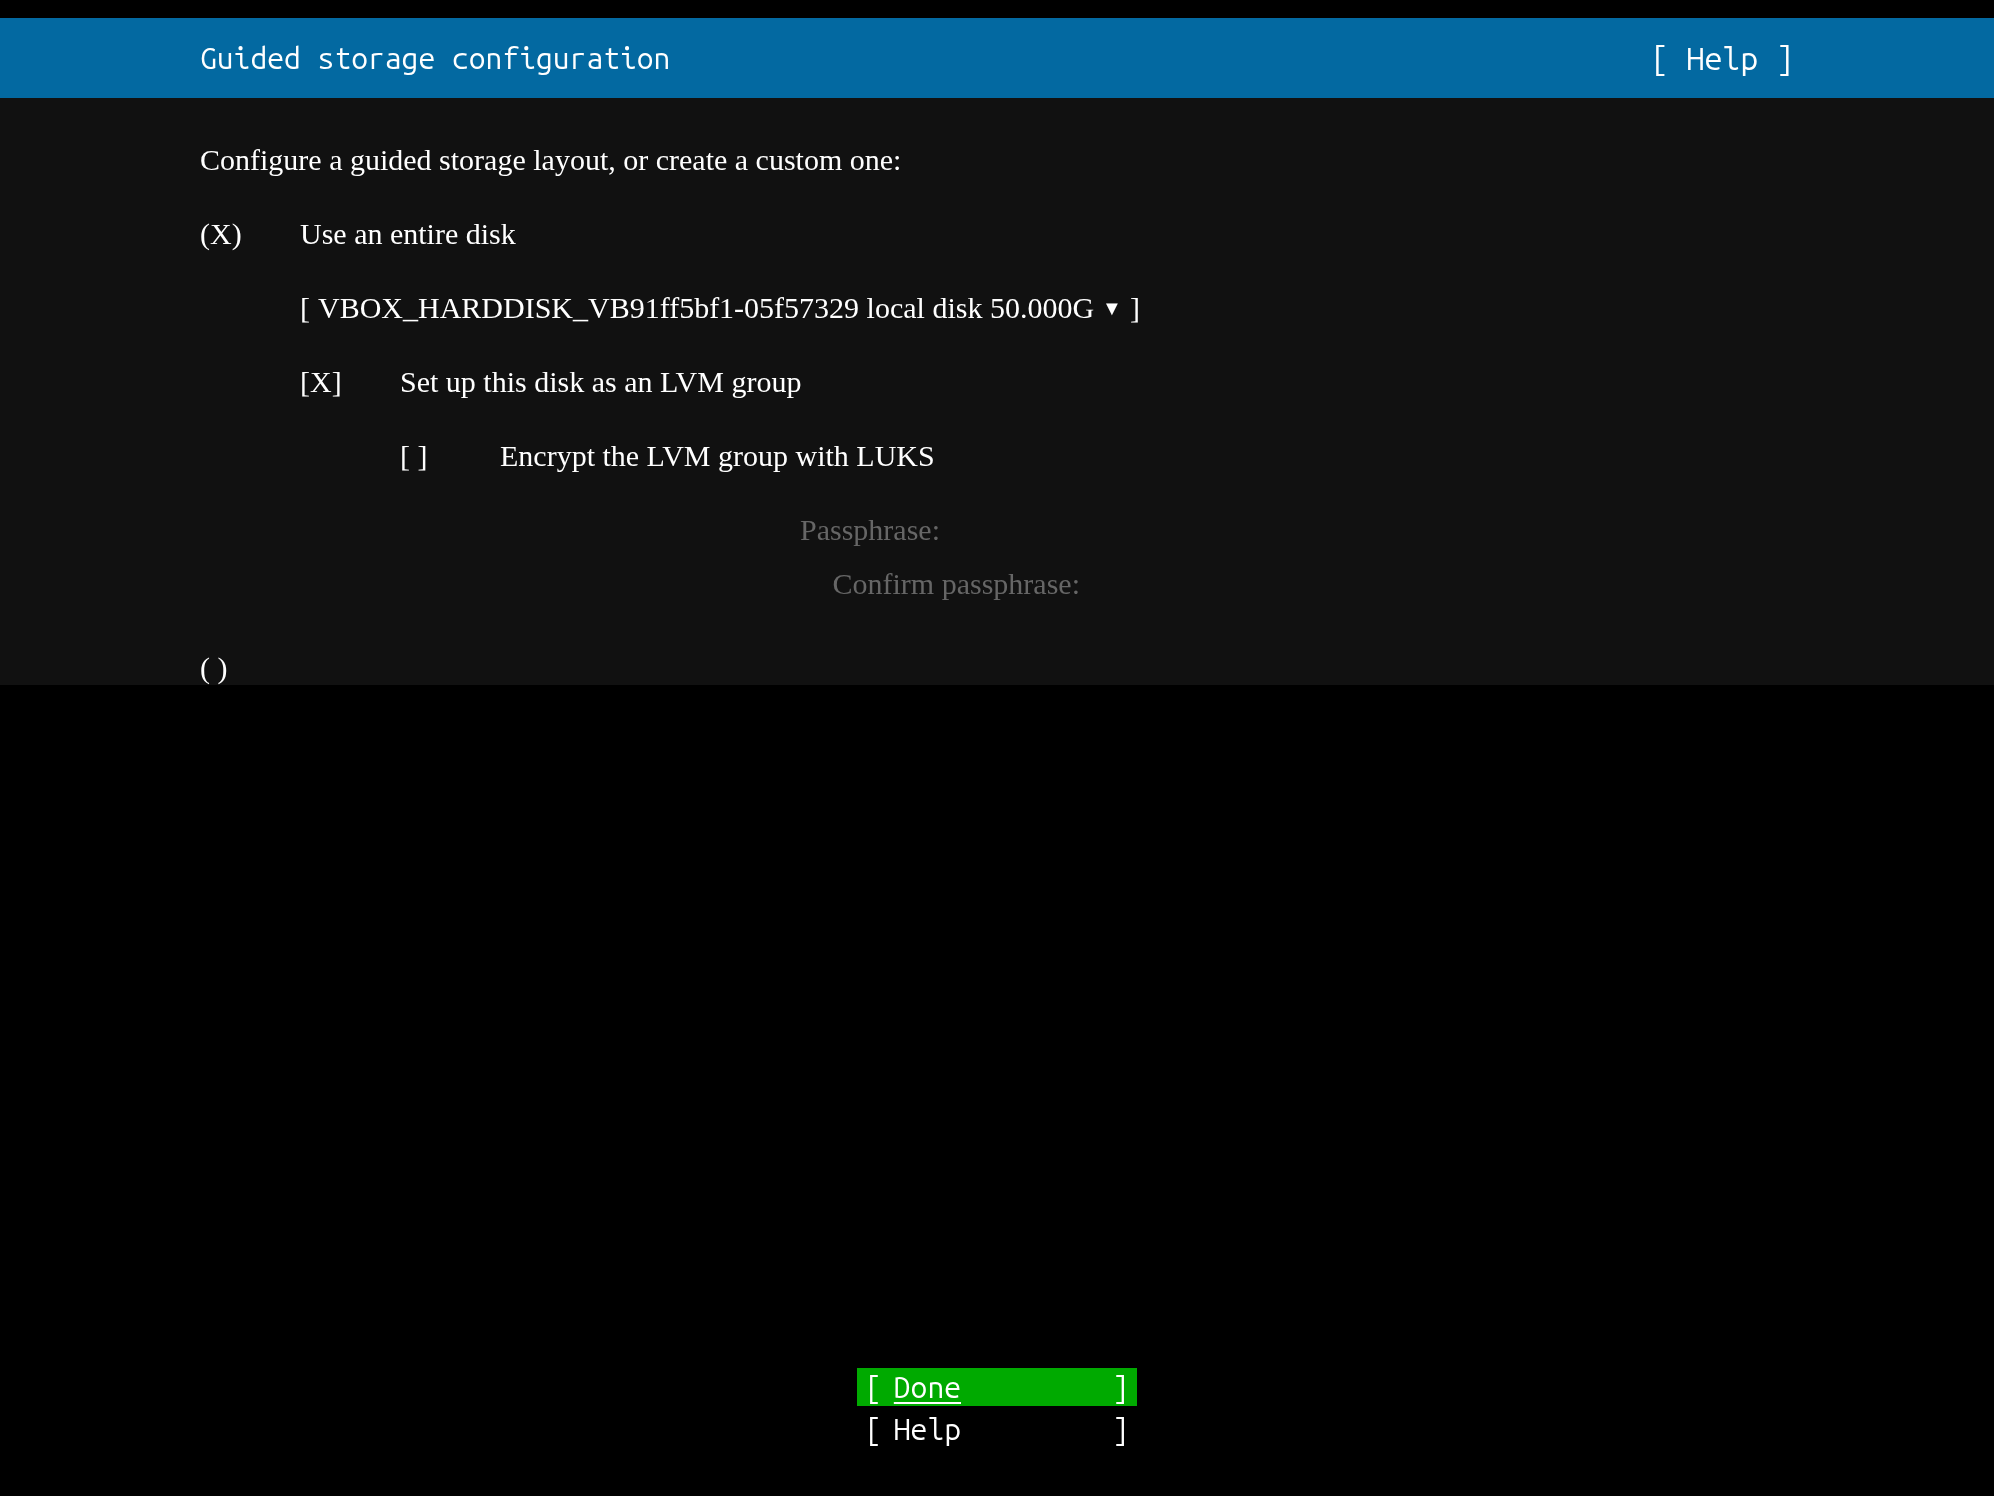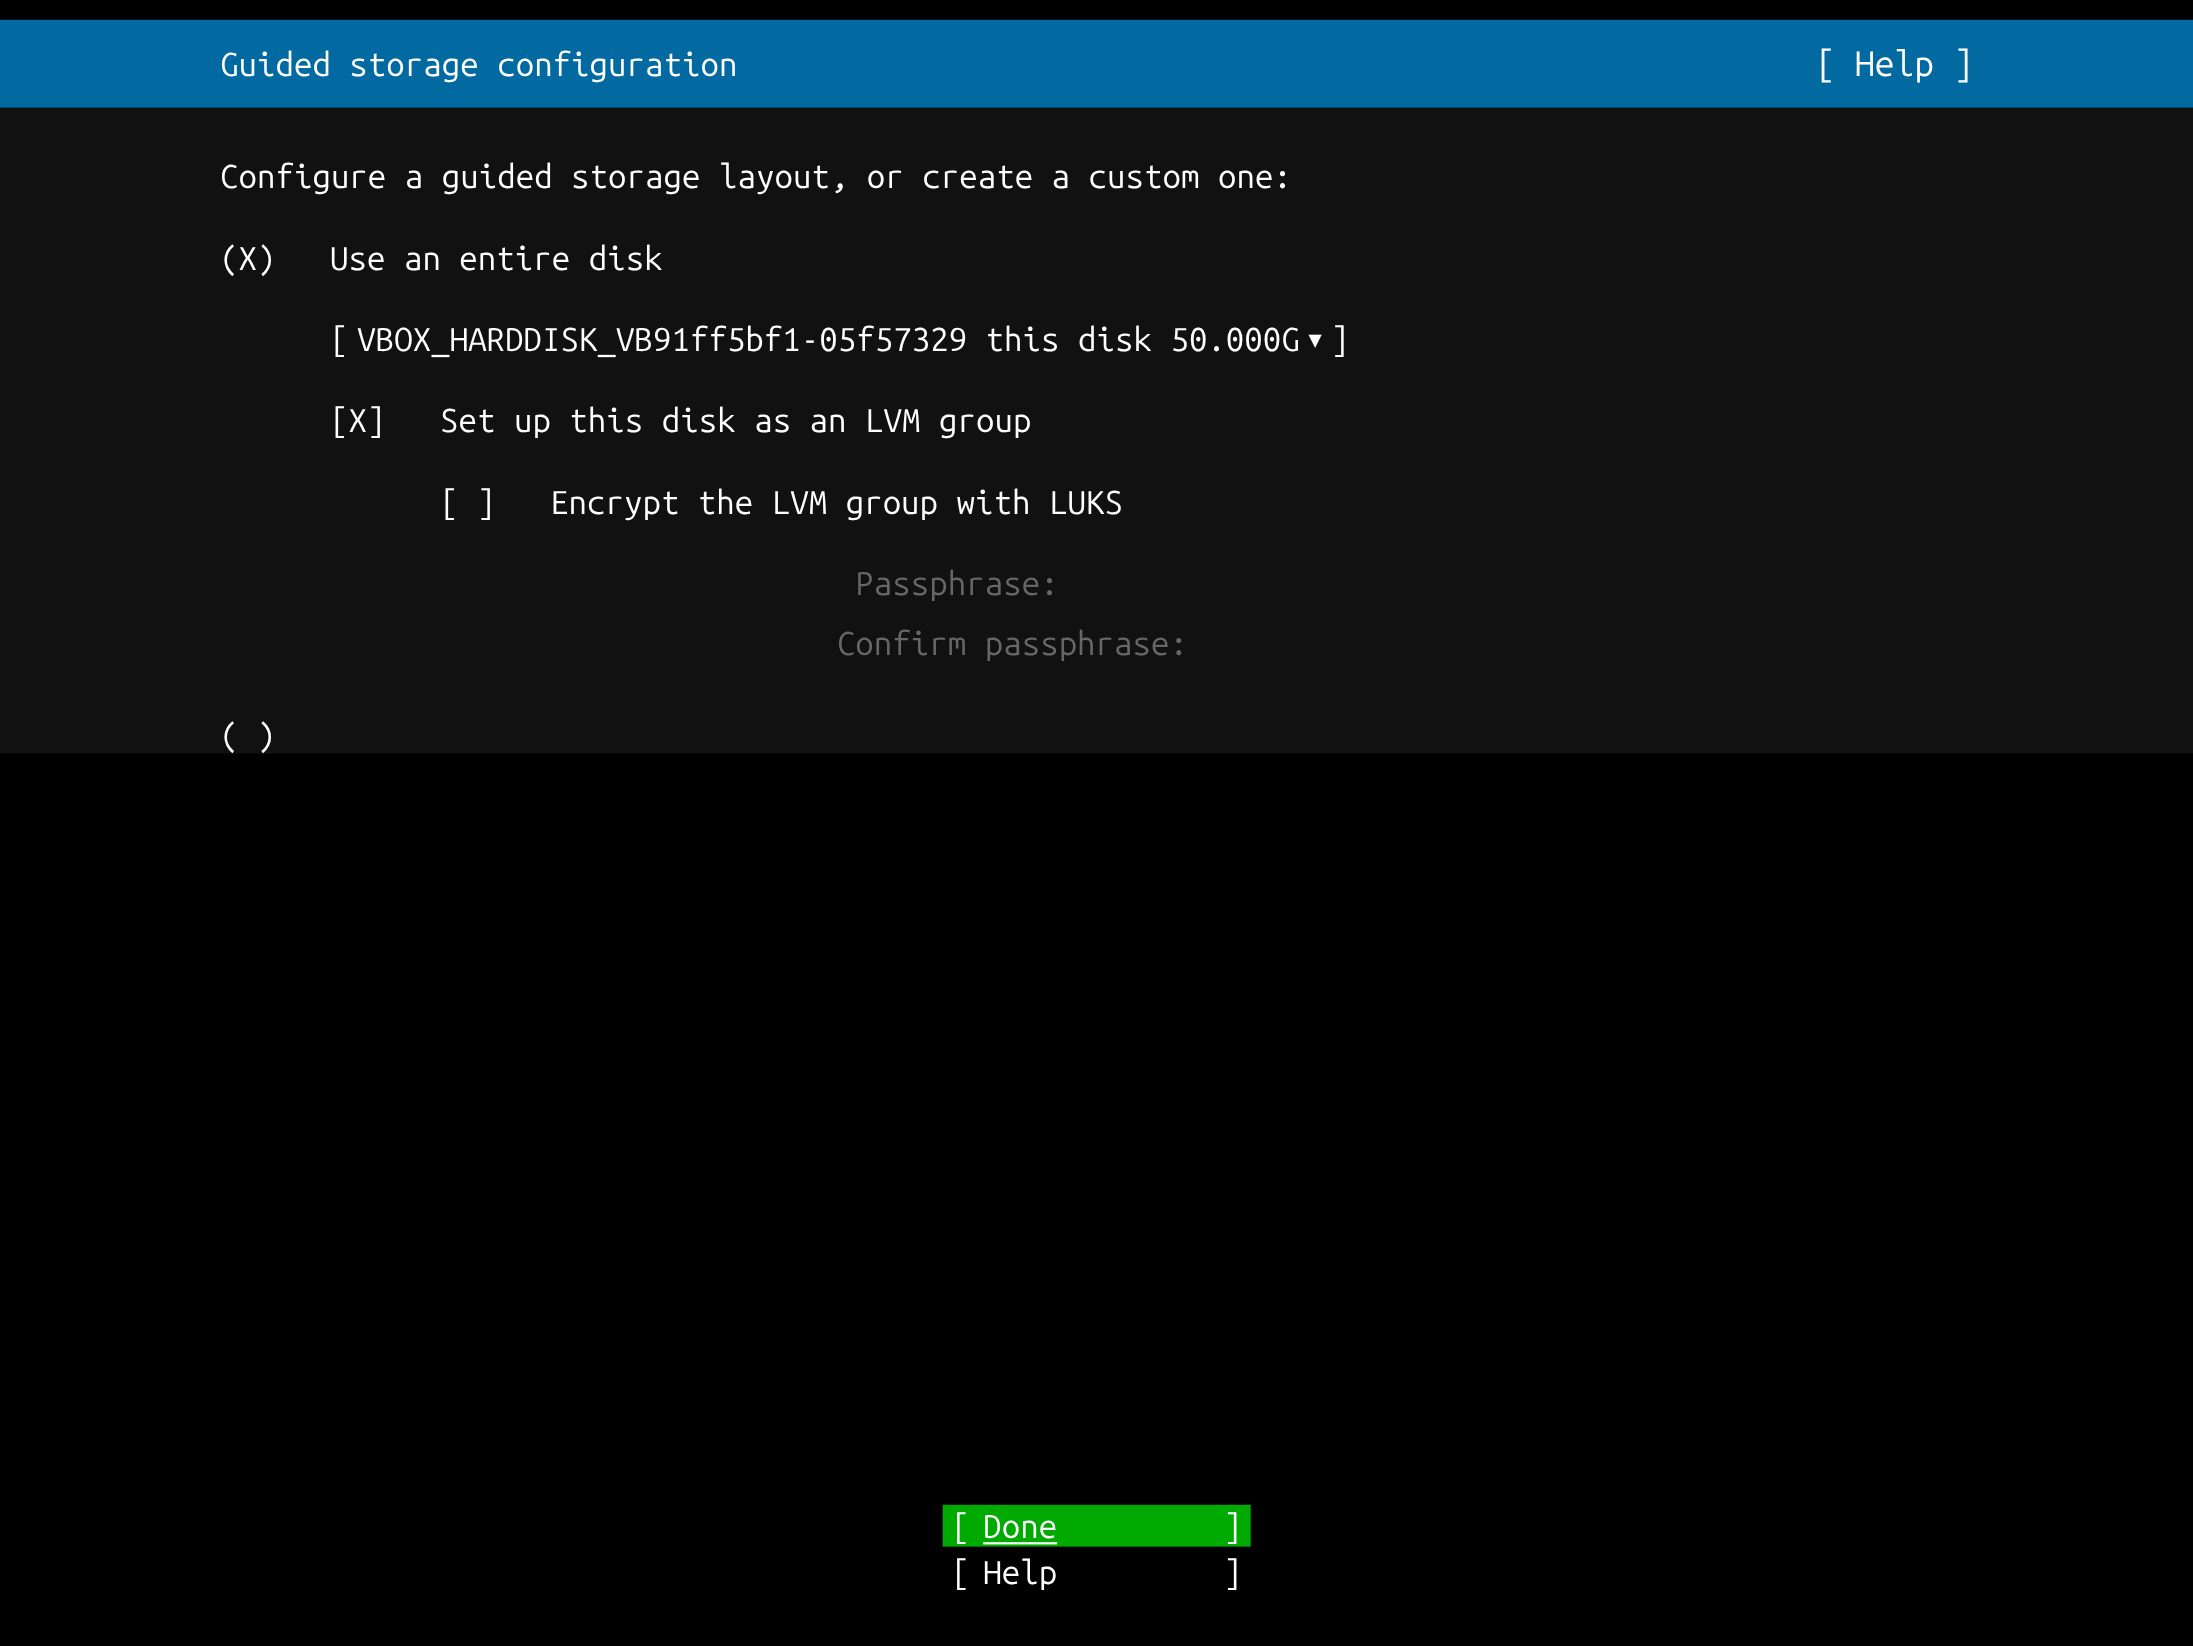--- a/index.html
+++ b/index.html
@@ -34,20 +34,21 @@
     }
     .header-help {
       font-size: 32px;
     }
     .content {
       padding: 45px 200px 0 200px;
       background-color: #111111;
     }
     .body-section {
       background-color: #7dd3fc;
+      font-family: Liberation Serif, serif;
     }
     .instruction {
       margin-bottom: 40px;
     }
     .radio-line {
       display: flex;
       gap: 0;
       margin-bottom: 40px;
     }
     .radio-marker {
@@ -143,21 +144,21 @@
 
     <div class="instruction">Configure a guided storage layout, or create a custom one:</div>
 
     <div class="radio-line">
       <span class="radio-marker">(X)</span>
       <span>Use an entire disk</span>
     </div>
 
     <div class="disk-select">
       <span>[</span>
-      <span>VBOX_HARDDISK_VB91ff5bf1-05f57329 this disk 50.000G</span>
+      <span>VBOX_HARDDISK_VB91ff5bf1-05f57329 local disk 50.000G</span>
       <span class="disk-dropdown-icon">▼</span>
       <span>]</span>
     </div>
 
     <div class="lvm-line">
       <span class="checkbox-marker">[X]</span>
       <span>Set up this disk as an LVM group</span>
     </div>
 
     <div class="luks-line">

